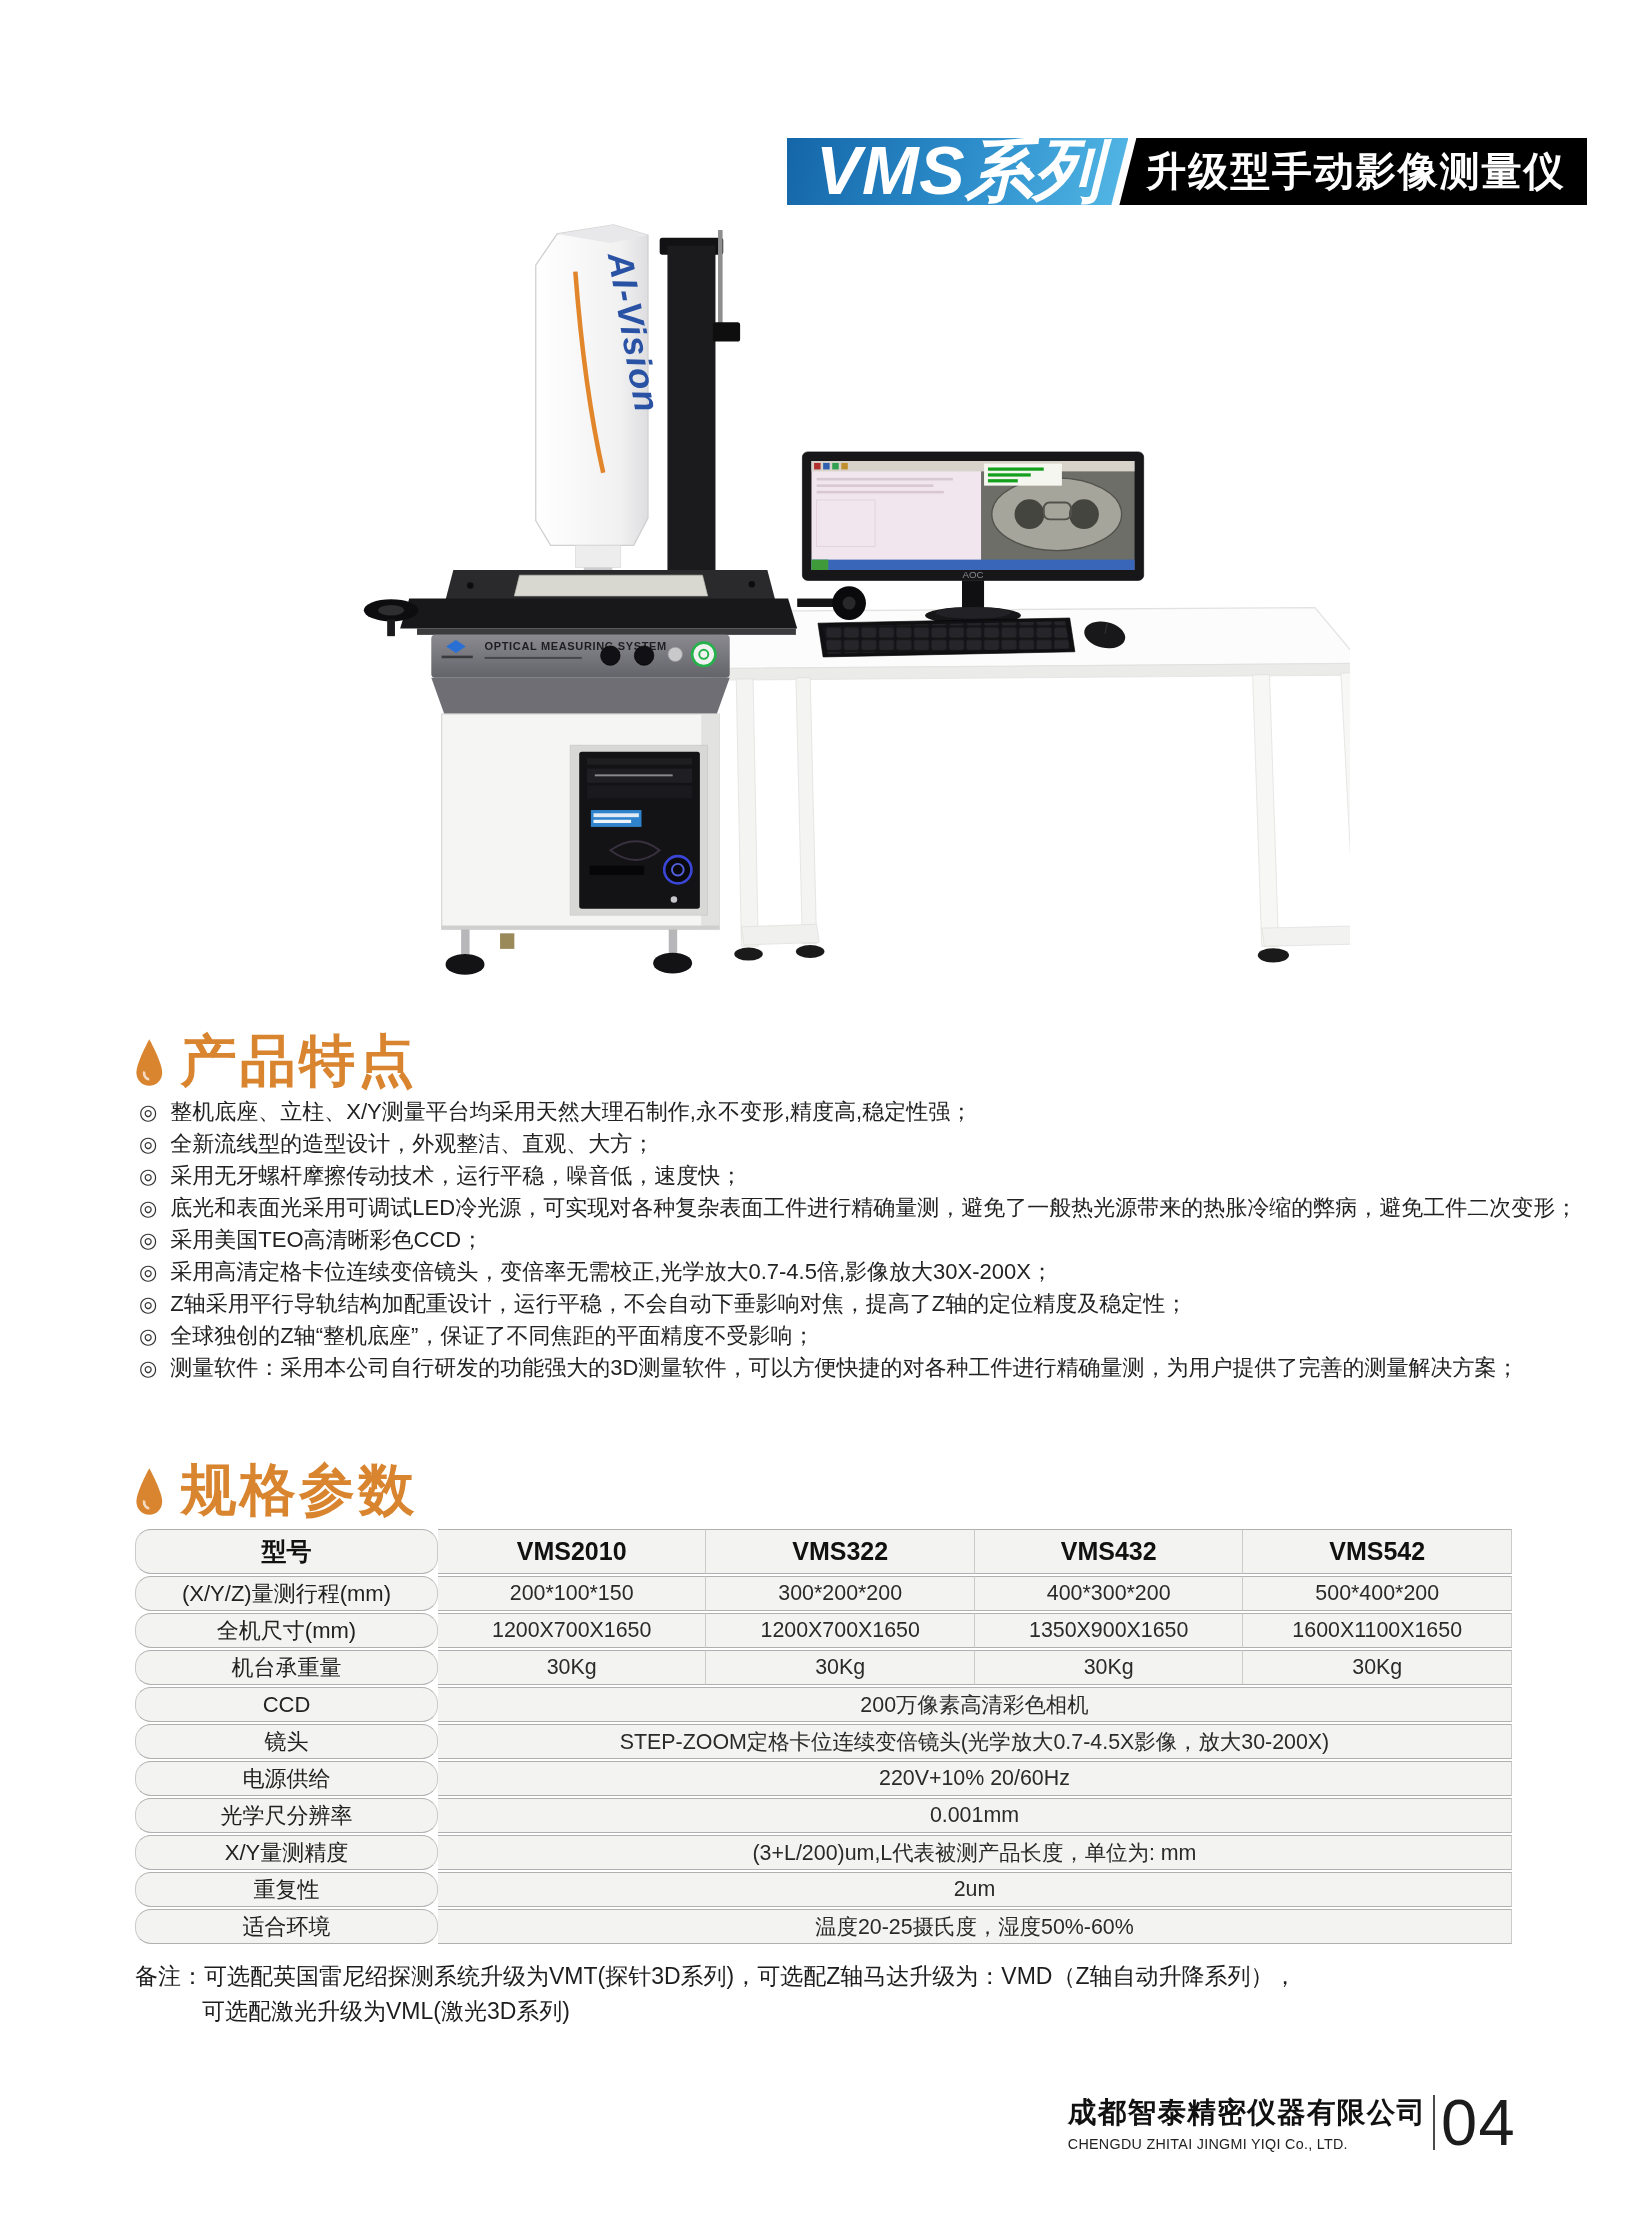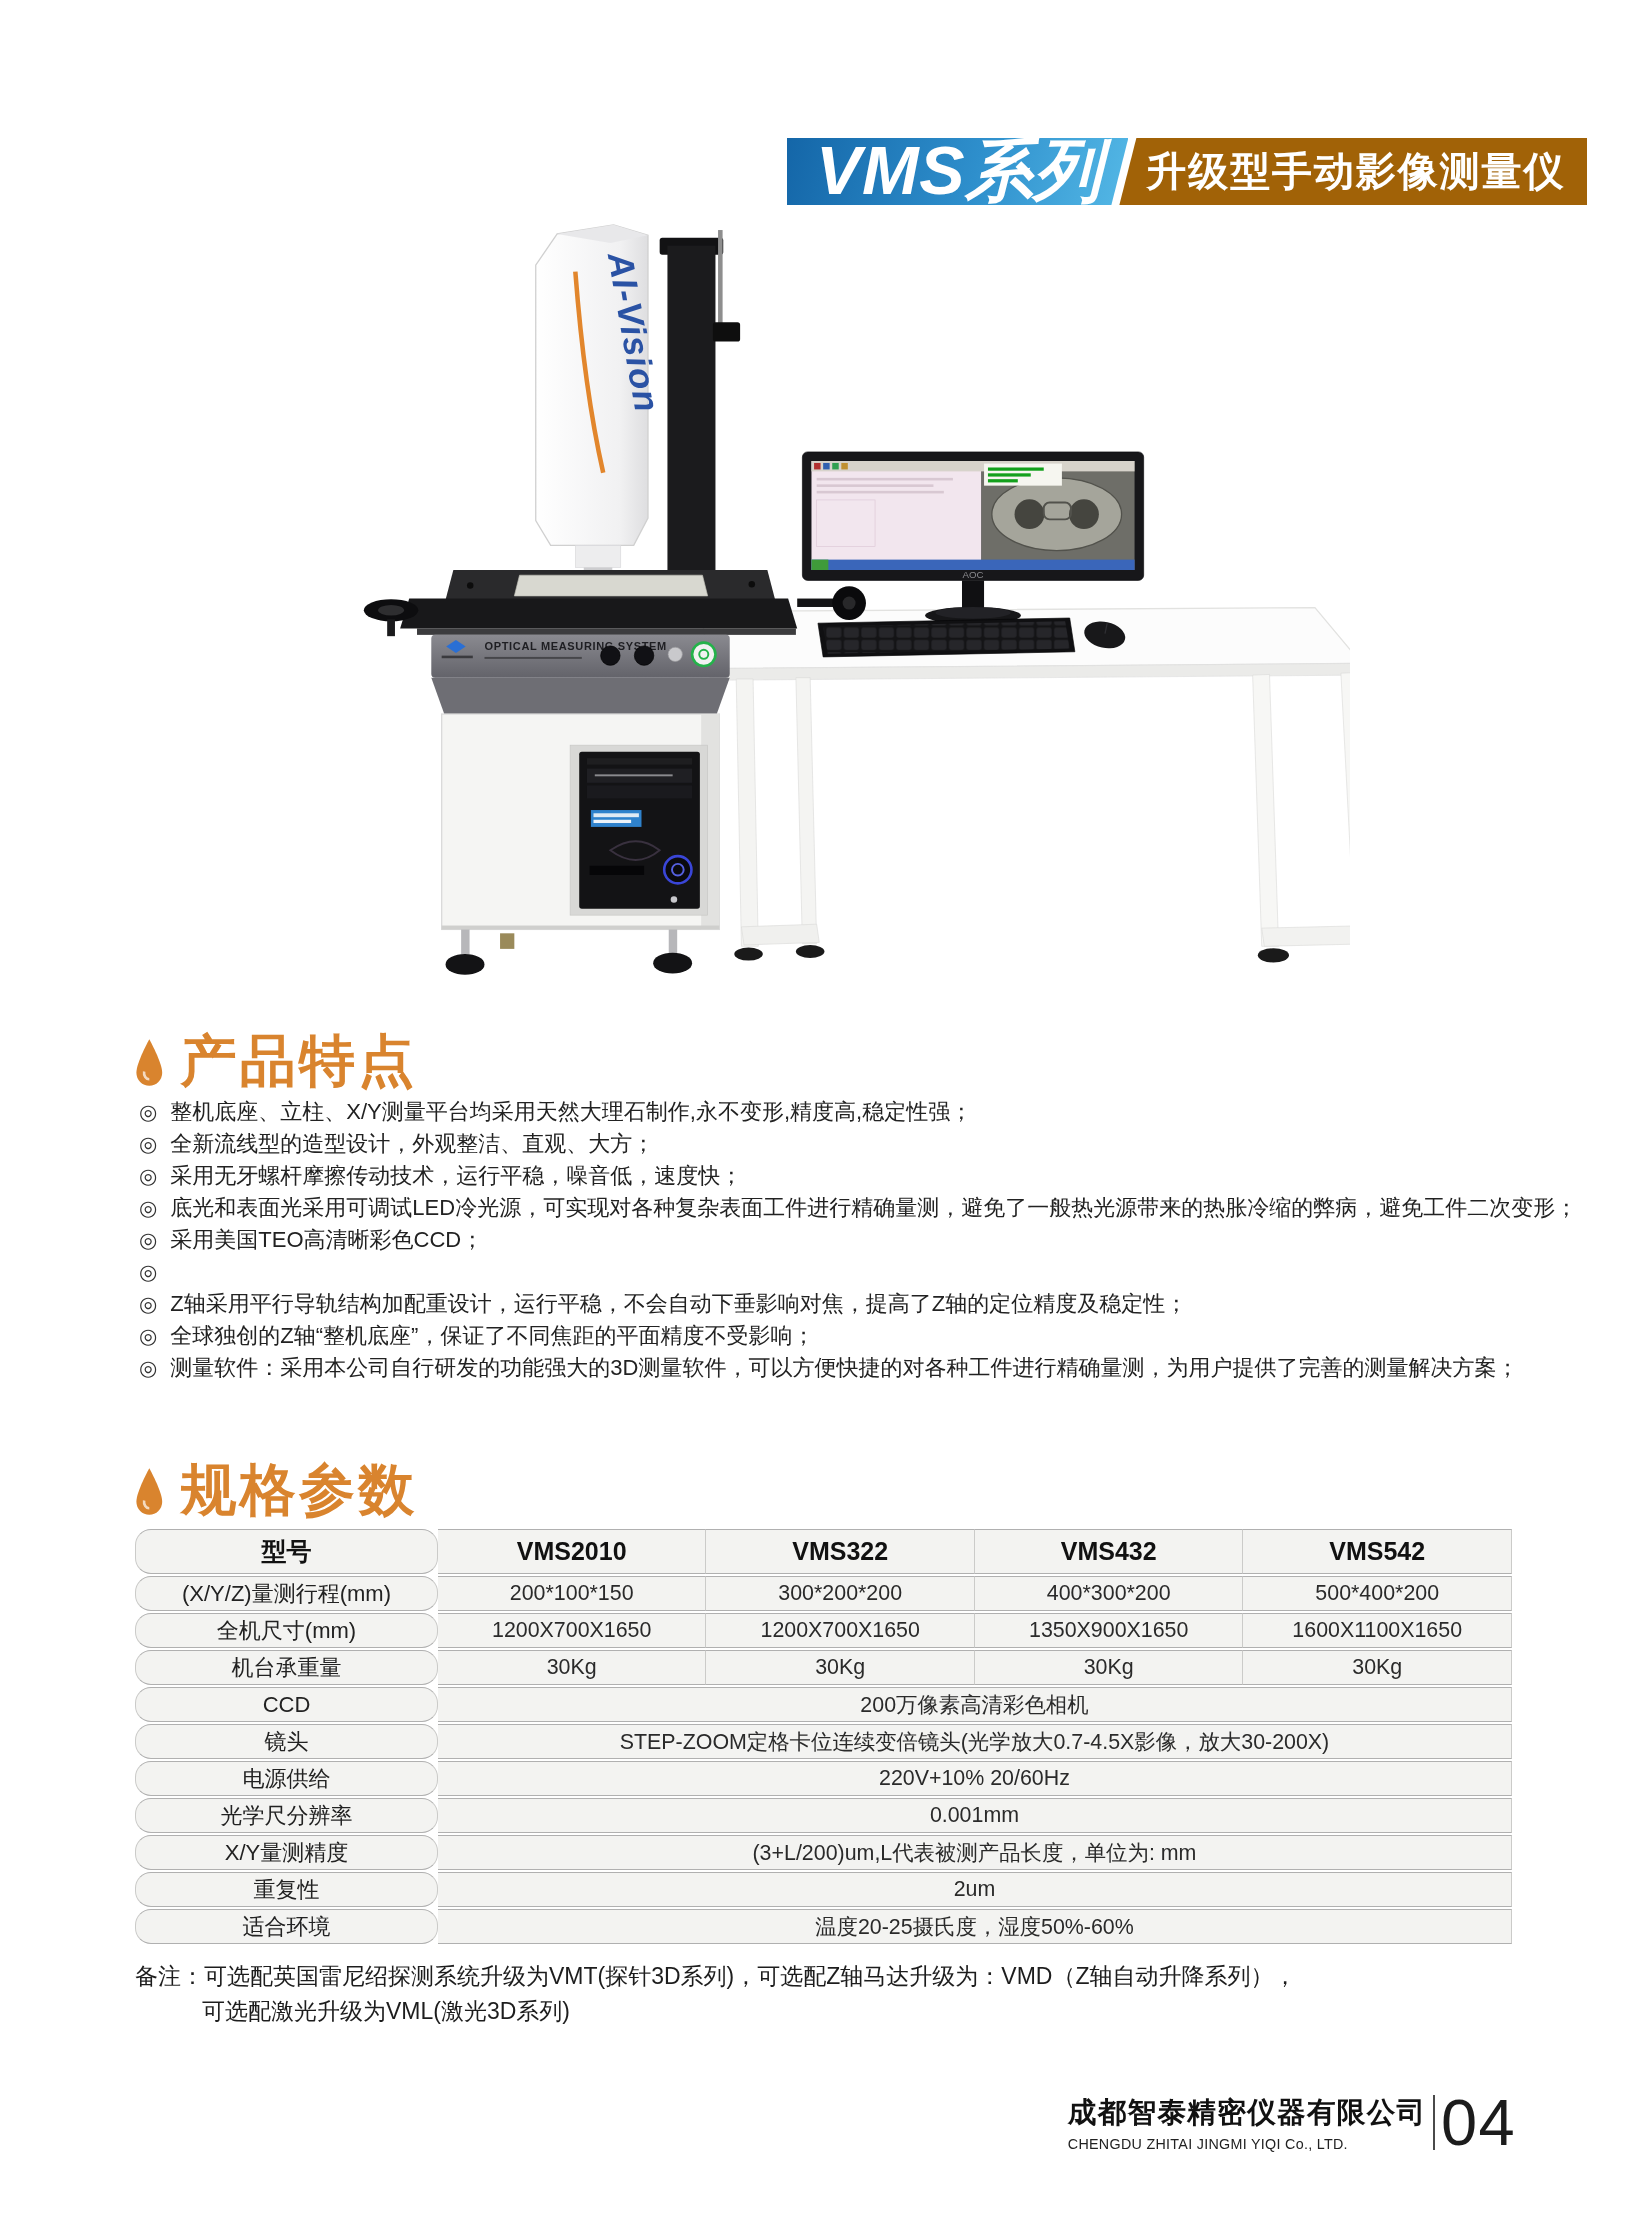--- a/index.html
+++ b/index.html
@@ -16,21 +16,21 @@
   .header-band { position:absolute; top:138px; left:787px; height:67px; display:flex; }
   .series-box {
     display:flex; align-items:center;
     background:linear-gradient(105deg,#1466a8 0%,#2e8fcc 55%,#54b8e6 100%);
     color:#fff; font-size:68px; font-weight:bold; font-style:italic;
     padding:0 26px 0 29px; letter-spacing:0.6px;
     clip-path:polygon(0 0,100% 0,calc(100% - 17px) 100%,0 100%);
   }
   .subtitle-box {
     display:flex; align-items:center;
-    background:#a16207; color:#fff;
+    background:#000000; color:#fff;
     font-size:40px; font-weight:bold; letter-spacing:1.9px;
     padding:0 22px 0 27px; margin-left:-9px;
     clip-path:polygon(17px 0,100% 0,100% 100%,0 100%);
   }
 
   
   .photo-wrap { position:absolute; left:247px; top:195px; width:1103px; height:798px; }
 
   
   .section-head { position:absolute; left:135px; display:flex; align-items:center; gap:17px; }
@@ -260,20 +260,21 @@
     <div class="feature-item">
       <span class="feature-marker">◎</span>
       <span>底光和表面光采用可调试LED冷光源，可实现对各种复杂表面工件进行精确量测，避免了一般热光源带来的热胀冷缩的弊病，避免工件二次变形；</span>
     </div>
     <div class="feature-item">
       <span class="feature-marker">◎</span>
       <span>采用美国TEO高清晰彩色CCD；</span>
     </div>
     <div class="feature-item">
       <span class="feature-marker">◎</span>
+      <span>采用高清定格卡位连续变倍镜头，变倍率无需校正,光学放大0.7-4.5倍,影像放大30X-200X；</span>
     </div>
     <div class="feature-item">
       <span class="feature-marker">◎</span>
       <span>Z轴采用平行导轨结构加配重设计，运行平稳，不会自动下垂影响对焦，提高了Z轴的定位精度及稳定性；</span>
     </div>
     <div class="feature-item">
       <span class="feature-marker">◎</span>
       <span>全球独创的Z轴“整机底座”，保证了不同焦距的平面精度不受影响；</span>
     </div>
     <div class="feature-item">

